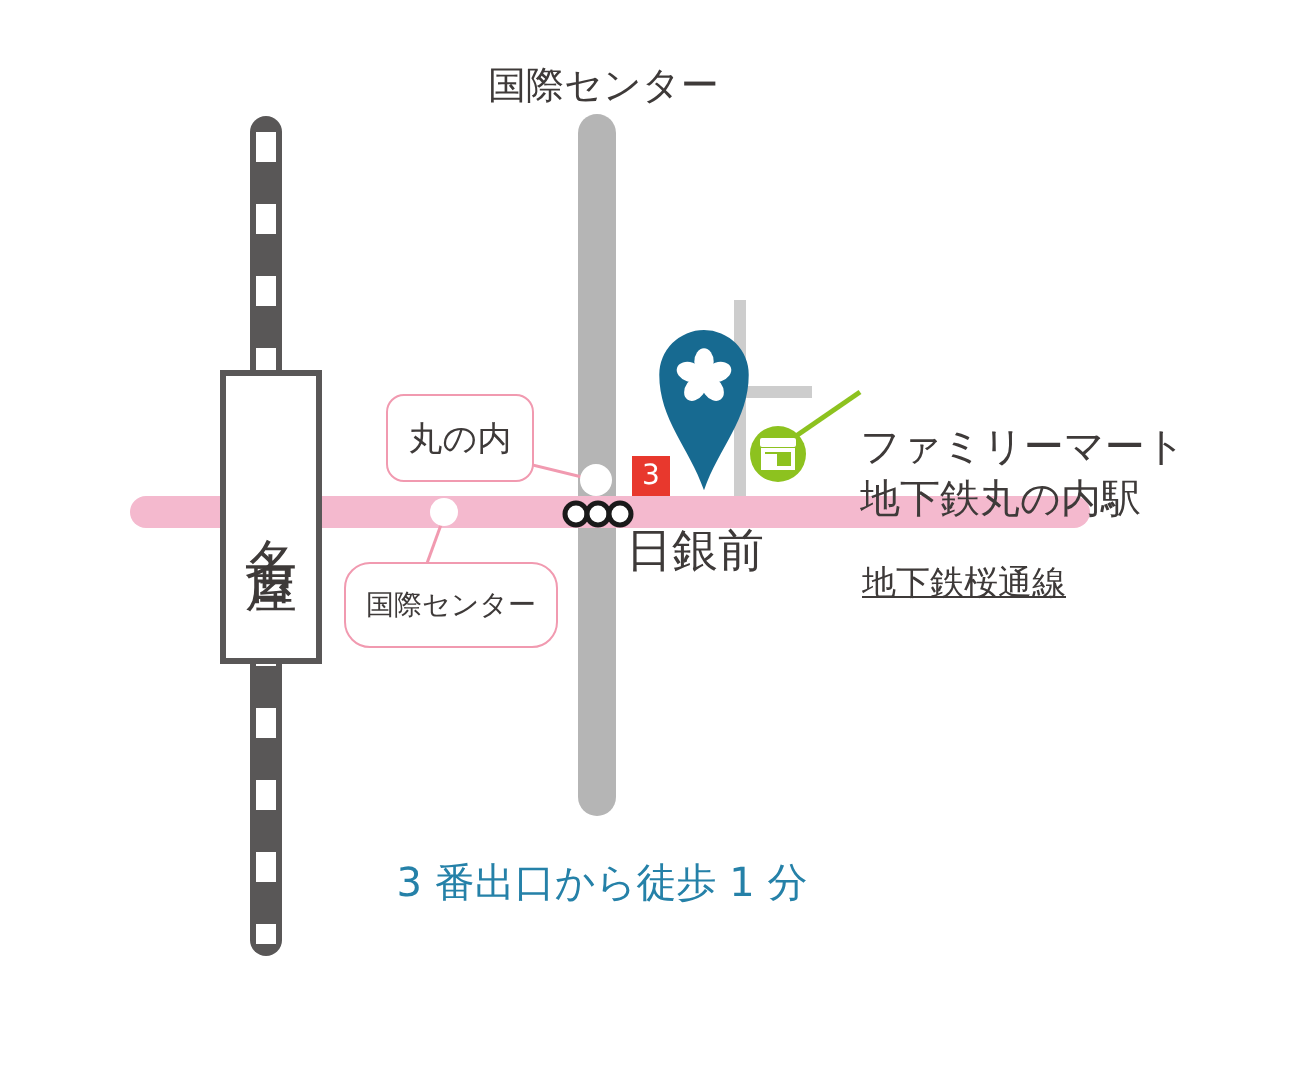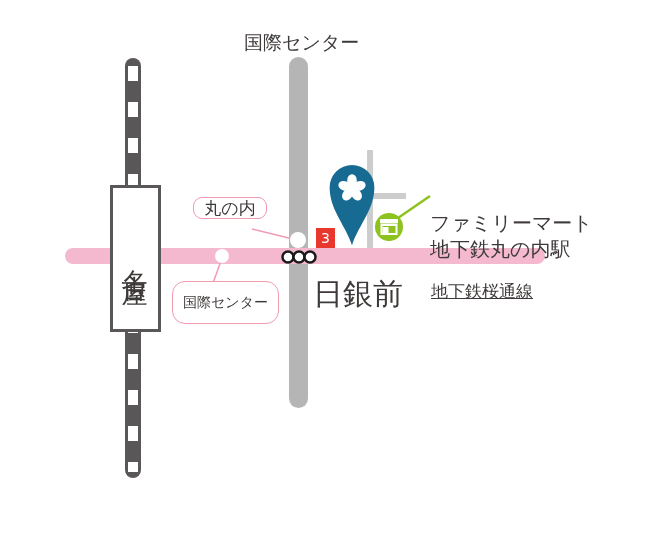--- a/index.html
+++ b/index.html
@@ -33,39 +33,39 @@
   #connector-layer{left:0;top:0;width:652px;height:539px;pointer-events:none;}
 
   
   .station-dot{background:#fff;border-radius:50%;}
   #dot-kokusai{left:215px;top:249px;width:14px;height:14px;}
   #dot-marunouchi{left:290px;top:232px;width:16px;height:16px;}
 
   
   .pink-label{background:#fff;border:1.5px solid #f19ab0;box-sizing:border-box;
     display:flex;align-items:center;justify-content:center;color:#3e3a39;}
-  #label-marunouchi{left:193px;top:197px;width:74px;height:22px;border-radius:9px;font-size:17px;}
+  #label-marunouchi{left:193px;top:197px;width:74px;height:44px;border-radius:9px;font-size:17px;}
   #label-kokusai{left:172px;top:281px;width:107px;height:43px;border-radius:13px;font-size:14px;}
 
   
   #exit-badge{left:316px;top:228px;width:19px;height:20px;background:#e8382d;color:#fff;
     display:flex;align-items:center;justify-content:center;font-size:14px;}
 
   
   #pin{left:329px;top:165px;width:46px;height:82px;}
 
   
   #store-marker{left:375px;top:213px;width:28px;height:28px;background:#8dc21f;border-radius:50%;
     display:flex;align-items:center;justify-content:center;}
 
   
   .maptext{color:#3e3a39;white-space:nowrap;}
   #tsurumai-label{left:244px;top:30px;font-size:19px;}
   #sakuradori-label{left:431px;top:280px;font-size:17px;text-decoration:underline;}
-  #nichigin-label{left:313px;top:274px;font-size:30px;}
+  #nichigin-label{left:313px;top:260px;font-size:23px;}
   #store-label{left:430px;top:190px;font-size:20px;line-height:26px;margin-top:20px;}
 
   
   #access-note{left:151px;top:426px;width:300px;text-align:center;color:#2581a8;
     font-size:20px;line-height:30px;}
 </style>
 </head>
 <body>
 
 <div id="canvas">
@@ -133,15 +133,16 @@
 
   <div class="abs maptext" id="tsurumai-label">国際センター</div>
   <div class="abs maptext" id="sakuradori-label">地下鉄桜通線</div>
   <div class="abs maptext" id="nichigin-label">日銀前</div>
   <div class="abs maptext" id="store-label">
     <div>ファミリーマート</div>
     <div>地下鉄丸の内駅</div>
   </div>
 
   <div class="abs" id="access-note">
+    <div>3 番出口から徒歩 1 分</div>
   </div>
 
 </div>
 
 </body></html>

